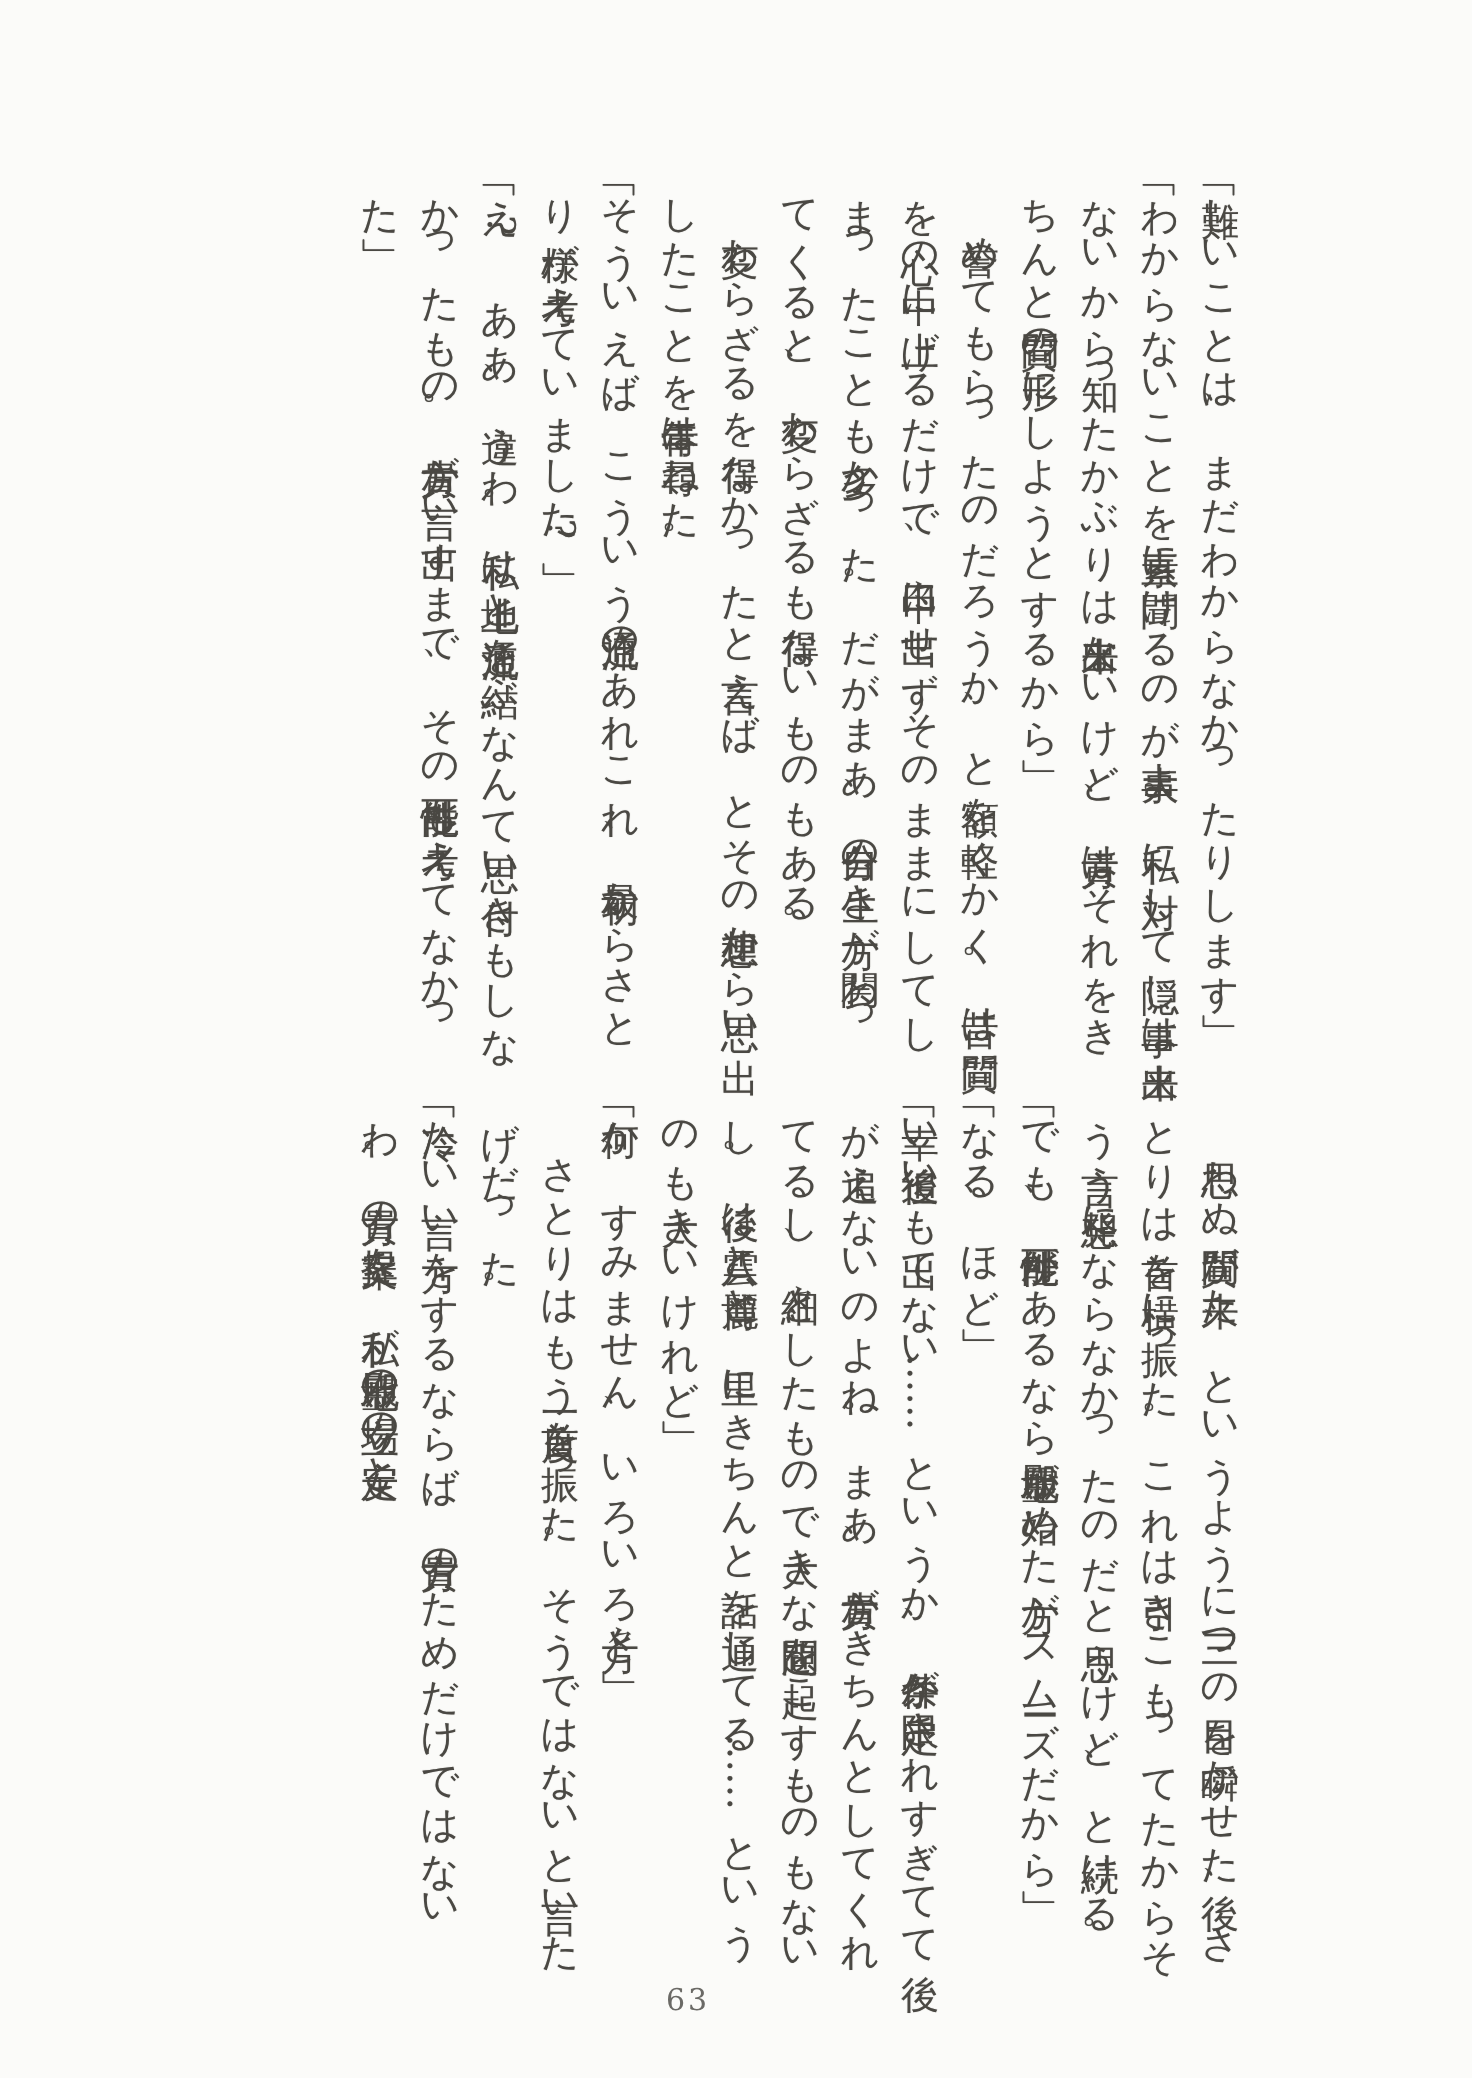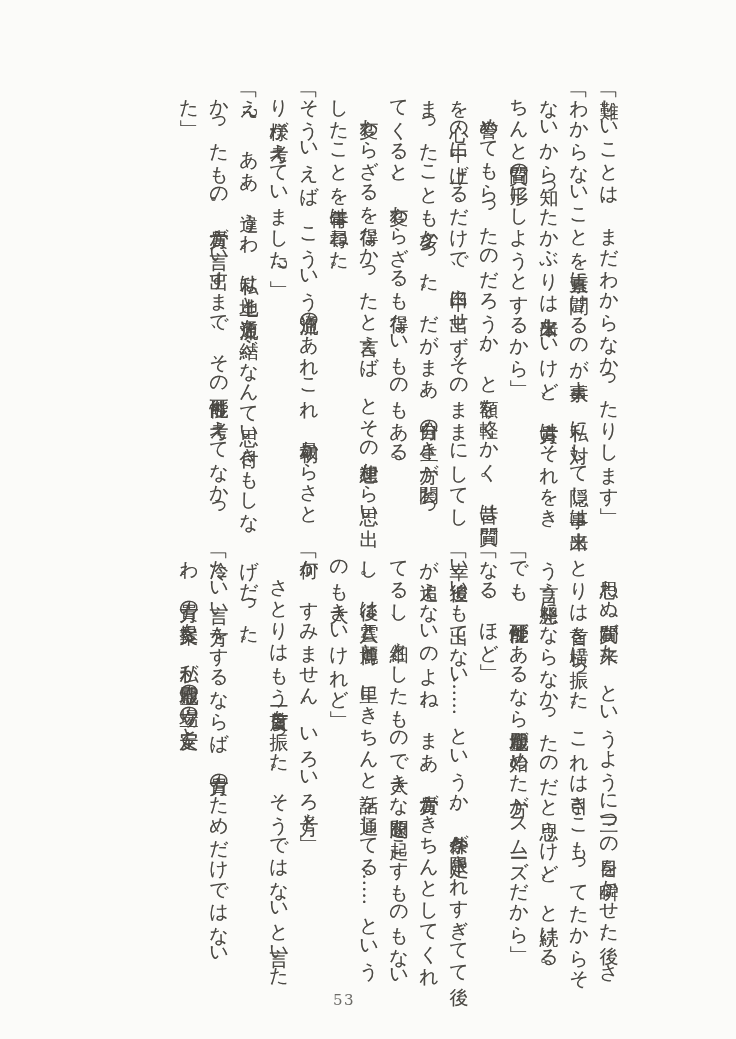--- a/index.html
+++ b/index.html
@@ -62,14 +62,14 @@
     </section>
   <section class="tier tier-lower">
       <p class="para indent">思わぬ質問が来た、というように三つの目を瞬かせた後、さとりは首を横に振った。これは引きこもってたからそう言う発想にならなかったのだと思うけど、と続ける。</p>
       <p class="para">「でも、可能性があるなら地霊殿が始めた方がスムーズだから」</p>
       <p class="para">「なる、ほど」</p>
       <p class="para">「幸い後追いも出てない……というか、条件が限定されすぎてて後が追えないのよね。まあ、貴方がきちんとしてくれてるし、細々としたもので大きな問題を起こすものもないし。後は八雲と博麗と、里にきちんと話を通してる……というのも大きいけれど」</p>
       <p class="para">「何か、すみません、いろいろ方々と」</p>
       <p class="para indent">さとりはもう一度首を振った。そうではないと言いたげだった。</p>
       <p class="para">「冷たい言い方をするならば、貴方のためだけではないわ。貴方の提案を、私が地霊殿の立場の安定と</p>
     </section>
-  <div class="page-number">53</div>
+  <div class="page-number">63</div>
 </div>
 
 </body></html>

